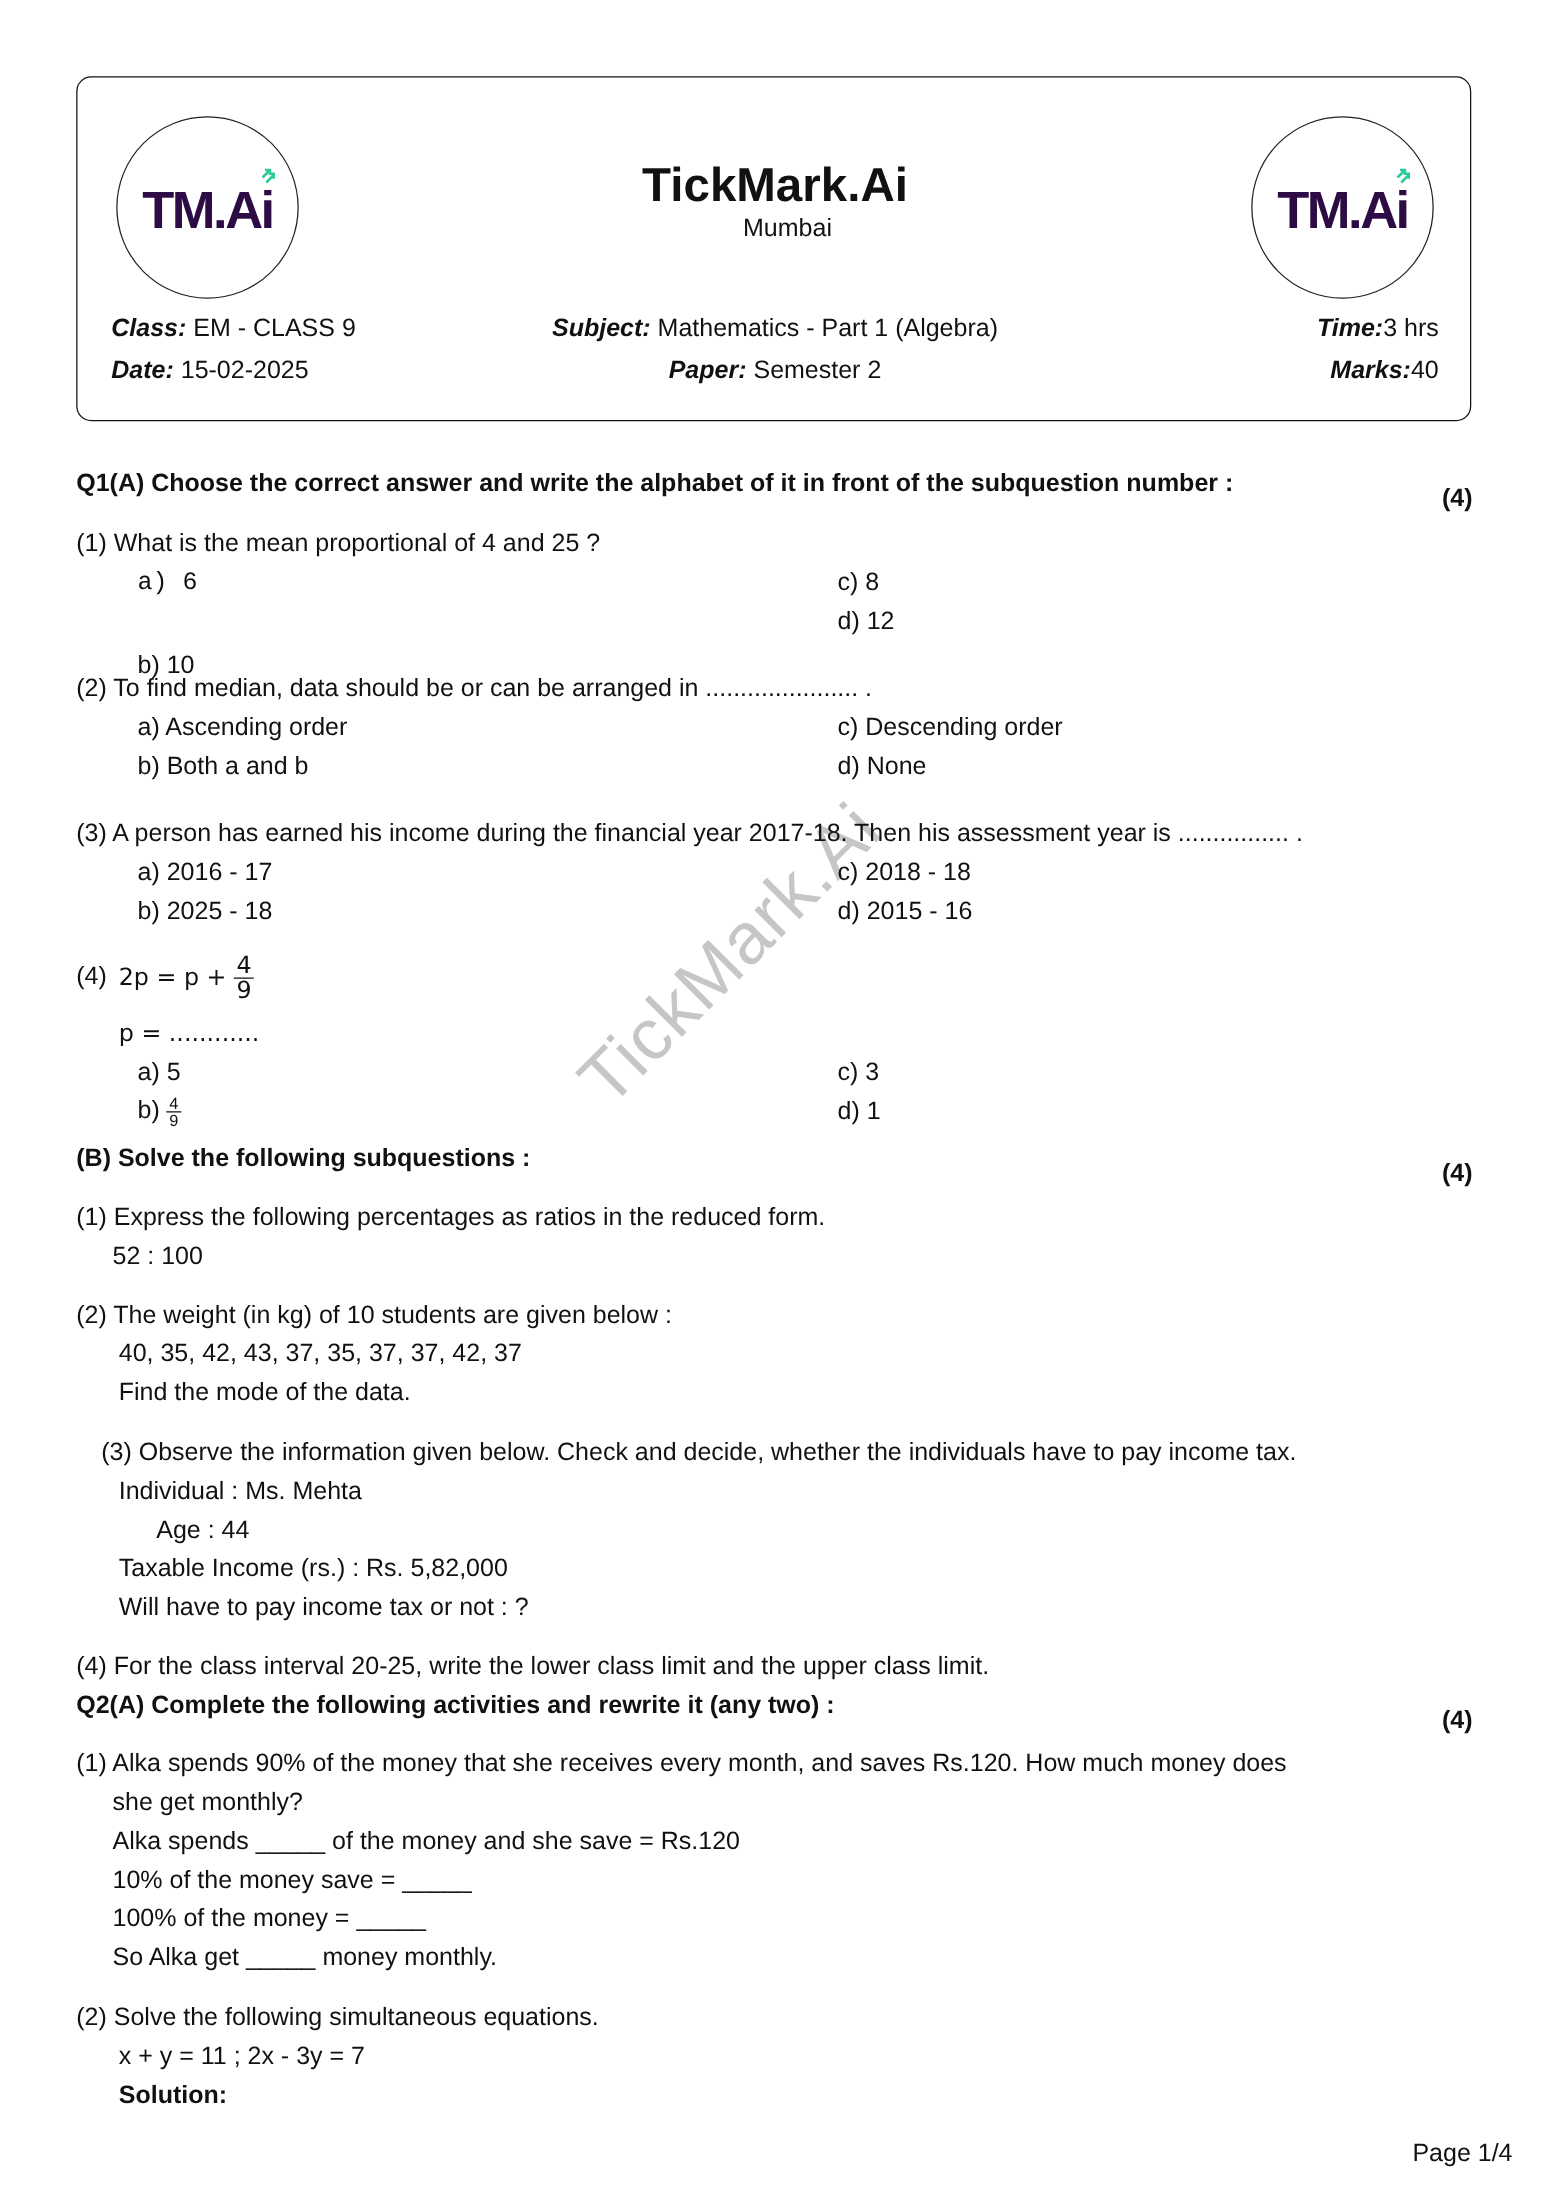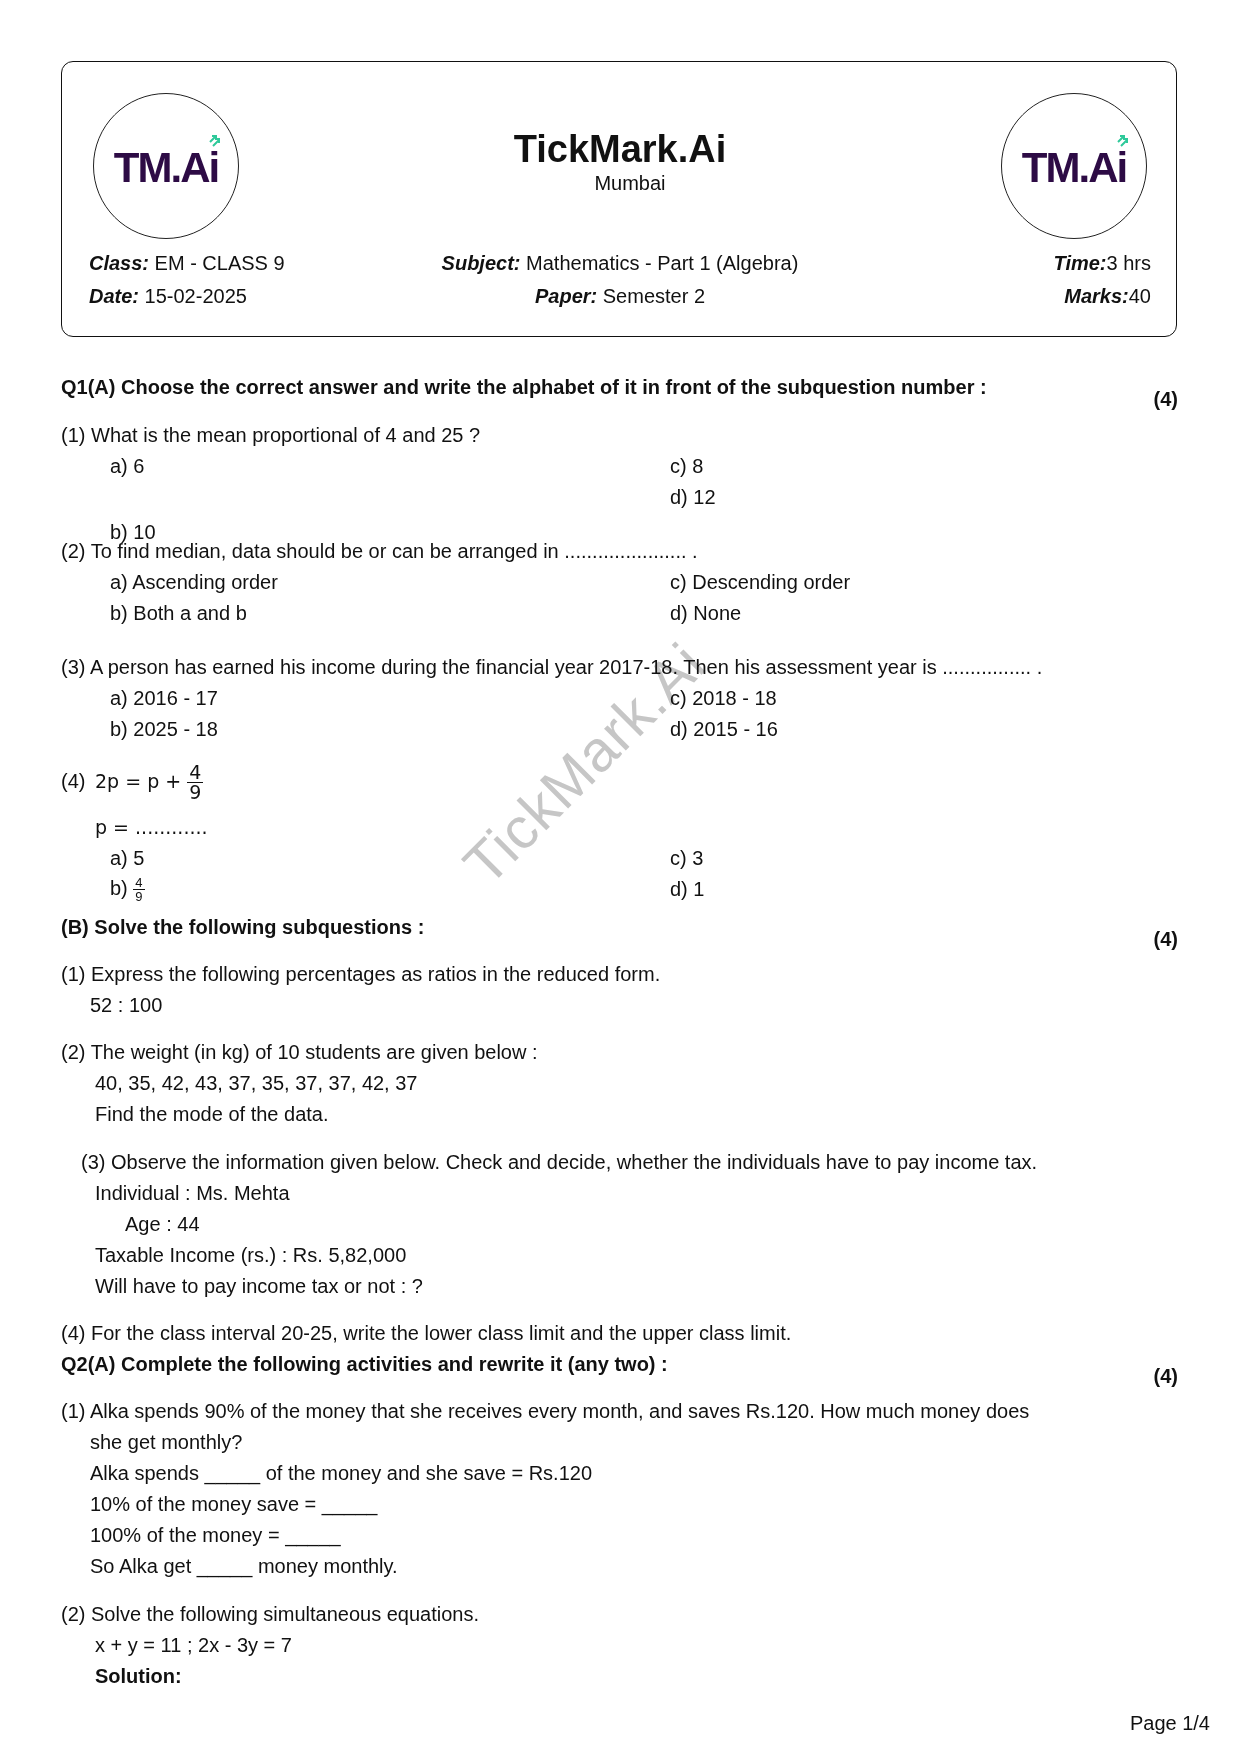--- a/index.html
+++ b/index.html
@@ -74,21 +74,21 @@
 <div class="abs meta" style="right:89px; top:285px;">
   <b>Marks:</b><span>40</span>
 </div>
 
 <div class="watermark">TickMark.Ai</div>
 
 <div class="abs txt bold" style="left:61px; top:376px;">Q1(A) Choose the correct answer and write the alphabet of it in front of the subquestion number :</div>
 <div class="abs marks" style="top:388px;">(4)</div>
 
 <div class="abs txt" style="left:61px; top:424px;">(1) What is the mean proportional of 4 and 25 ?</div>
-<div class="abs txt" style="left:110px; top:455px;">a) 6</div>
+<div class="abs txt" style="left:110px; top:455px;font-family:Liberation Mono, monospace;">a) 6</div>
 <div class="abs txt" style="left:110px; top:494px;margin-top:27px;">b) 10</div>
 <div class="abs txt" style="left:670px; top:455px;">c) 8</div>
 <div class="abs txt" style="left:670px; top:486px;">d) 12</div>
 
 <div class="abs txt" style="left:61px; top:540px;">(2) To find median, data should be or can be arranged in ...................... .</div>
 <div class="abs txt" style="left:110px; top:571px;">a) Ascending order</div>
 <div class="abs txt" style="left:110px; top:602px;">b) Both a and b</div>
 <div class="abs txt" style="left:670px; top:571px;">c) Descending order</div>
 <div class="abs txt" style="left:670px; top:602px;">d) None</div>
 

